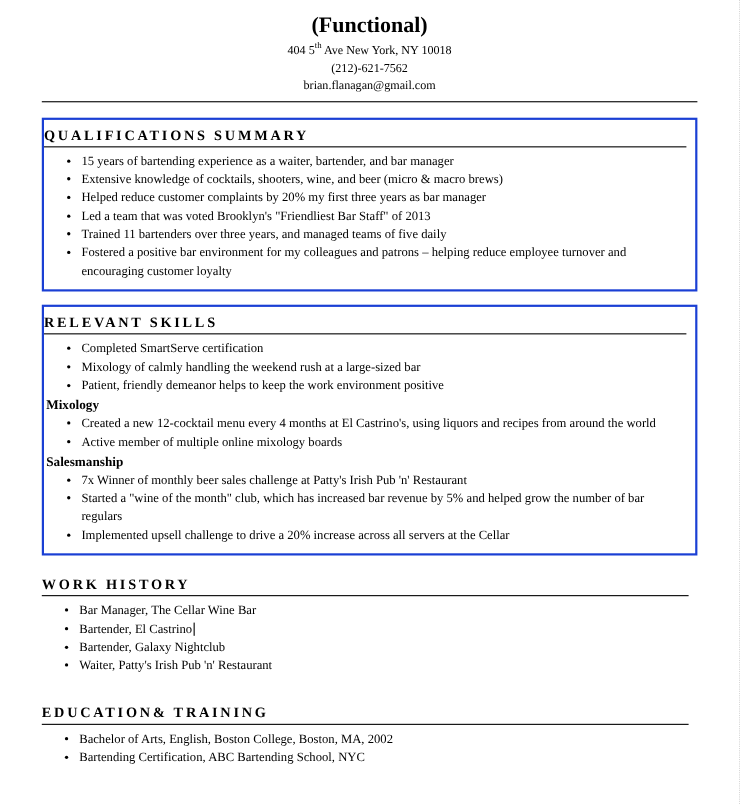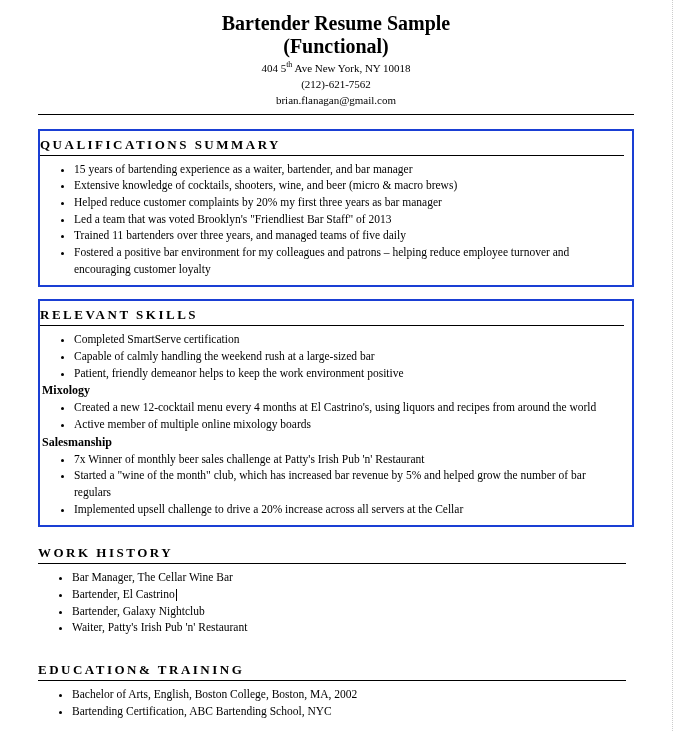--- a/index.html
+++ b/index.html
@@ -74,21 +74,20 @@
     vertical-align: middle;
     margin-left: 1px;
   }
 </style>
 </head>
 <body>
 
 <div class="page">
 
   <div class="header">
-    <div class="title">Bartender Resume Sample</div>
     <div class="title">(Functional)</div>
     <div class="contact">
       <span>404 5</span><span class="sup">th</span><span> Ave New York, NY 10018</span>
     </div>
     <div class="contact">(212)-621-7562</div>
     <div class="contact">brian.flanagan@gmail.com</div>
   </div>
 
   <div class="hr-wrap"></div>
 
@@ -102,21 +101,21 @@
       <li>Trained 11 bartenders over three years, and managed teams of five daily</li>
       <li>Fostered a positive bar environment for my colleagues and patrons – helping reduce employee turnover and encouraging customer loyalty</li>
     </ul>
   </div>
 
   <div class="section boxed">
     <div class="sec-title">RELEVANT SKILLS</div>
 
     <ul>
       <li>Completed SmartServe certification</li>
-      <li>Capable of calmly handling the weekend rush at a large-sized bar</li>
+      <li>Mixology of calmly handling the weekend rush at a large-sized bar</li>
       <li>Patient, friendly demeanor helps to keep the work environment positive</li>
     </ul>
 
     <div class="subhead">Mixology</div>
     <ul>
       <li>Created a new 12-cocktail menu every 4 months at El Castrino's, using liquors and recipes from around the world</li>
       <li>Active member of multiple online mixology boards</li>
     </ul>
 
     <div class="subhead">Salesmanship</div>

